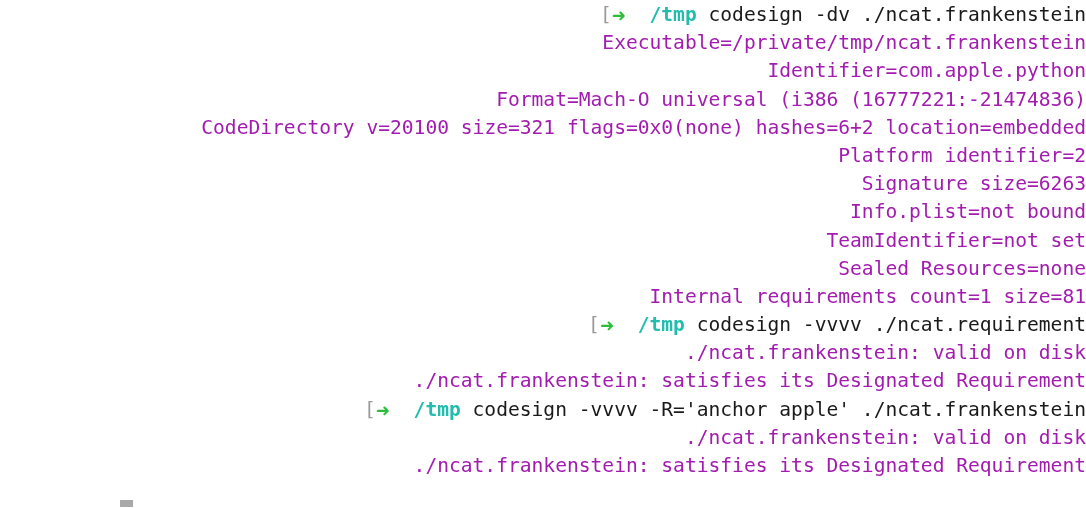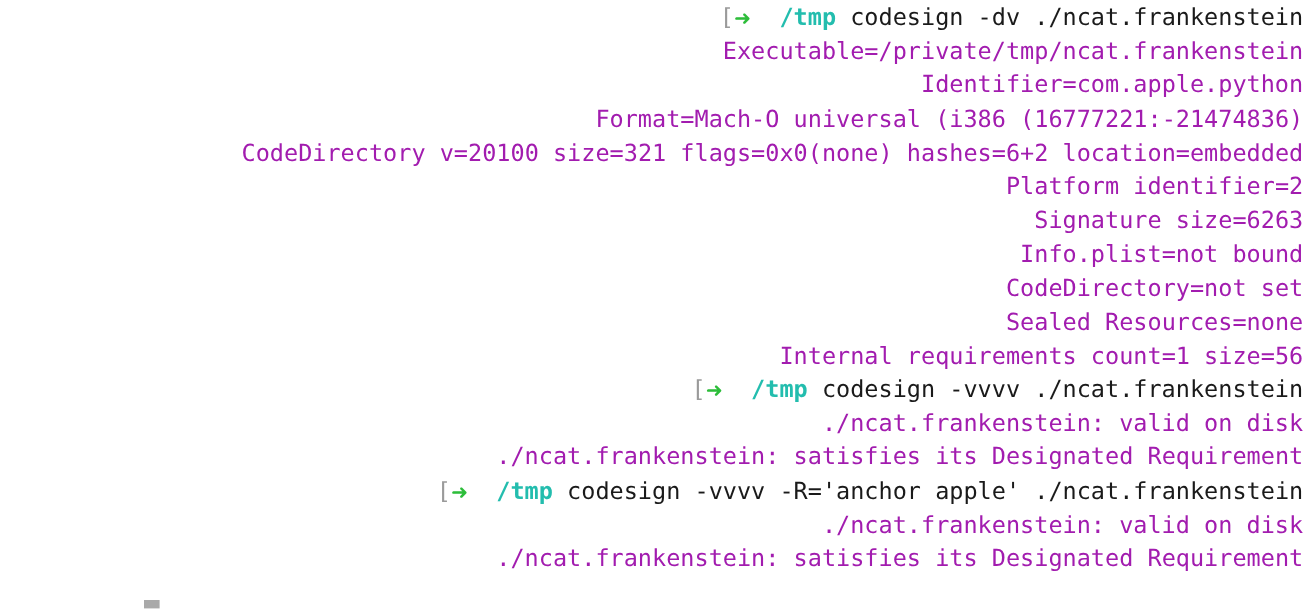--- a/index.html
+++ b/index.html
@@ -70,24 +70,24 @@
 <div id="terminal" style="background: rgb(255, 255, 255);">
   <div class="screen" id="screen">
       <div class="line"><span class="brkt">[</span><span class="arrow">➜</span><span class="gap">  </span><span class="cwd">/tmp</span><span class="cmd"> codesign -dv ./ncat.frankenstein</span></div>
       <div class="line"><span class="out">Executable=/private/tmp/ncat.frankenstein</span></div>
       <div class="line"><span class="out">Identifier=com.apple.python</span></div>
       <div class="line"><span class="out">Format=Mach-O universal (i386 (16777221:-21474836)</span></div>
       <div class="line"><span class="out">CodeDirectory v=20100 size=321 flags=0x0(none) hashes=6+2 location=embedded</span></div>
       <div class="line"><span class="out">Platform identifier=2</span></div>
       <div class="line"><span class="out">Signature size=6263</span></div>
       <div class="line"><span class="out">Info.plist=not bound</span></div>
-      <div class="line"><span class="out">CodeDirectory=not set</span></div>
+      <div class="line"><span class="out">TeamIdentifier=not set</span></div>
       <div class="line"><span class="out">Sealed Resources=none</span></div>
-      <div class="line"><span class="out">Internal requirements count=1 size=56</span></div>
-      <div class="line"><span class="brkt">[</span><span class="arrow">➜</span><span class="gap">  </span><span class="cwd">/tmp</span><span class="cmd"> codesign -vvvv ./ncat.frankenstein</span></div>
+      <div class="line"><span class="out">Internal requirements count=1 size=81</span></div>
+      <div class="line"><span class="brkt">[</span><span class="arrow">➜</span><span class="gap">  </span><span class="cwd">/tmp</span><span class="cmd"> codesign -vvvv ./ncat.requirement</span></div>
       <div class="line"><span class="out">./ncat.frankenstein: valid on disk</span></div>
       <div class="line"><span class="out">./ncat.frankenstein: satisfies its Designated Requirement</span></div>
       <div class="line"><span class="brkt">[</span><span class="arrow">➜</span><span class="gap">  </span><span class="cwd">/tmp</span><span class="cmd"> codesign -vvvv -R='anchor apple' ./ncat.frankenstein</span></div>
       <div class="line"><span class="out">./ncat.frankenstein: valid on disk</span></div>
       <div class="line"><span class="out">./ncat.frankenstein: satisfies its Designated Requirement</span></div>
     </div>
   <div id="cursor" style="background: rgb(169, 169, 169);"></div>
 </div>
 
 </body></html>

